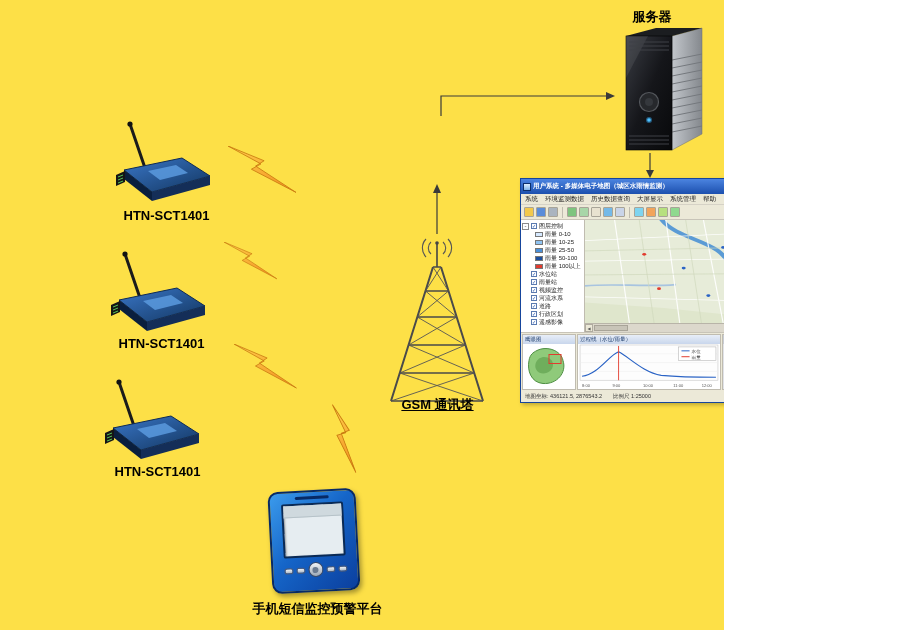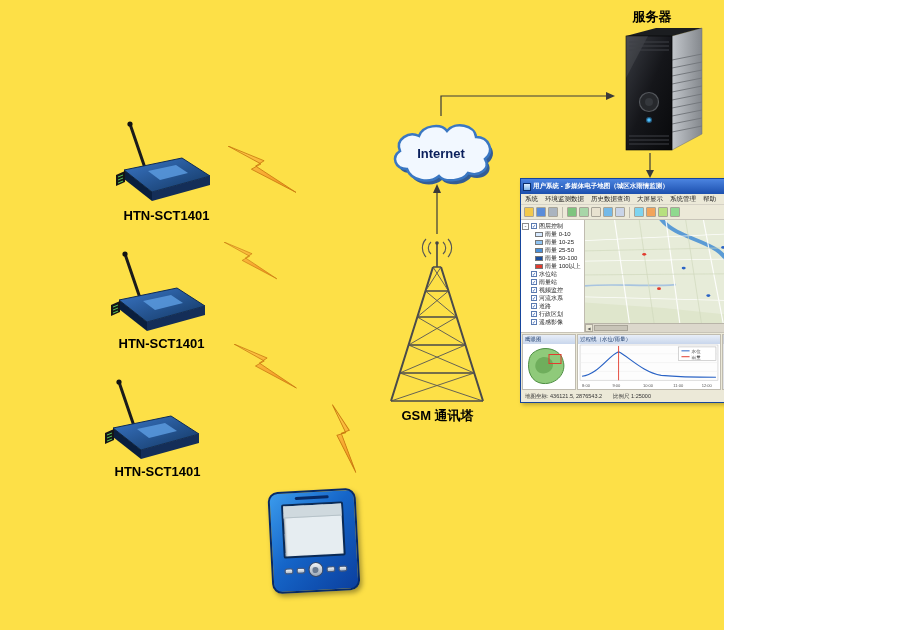--- a/index.html
+++ b/index.html
@@ -140,39 +140,32 @@
       <polygon points="14,10 36,10 14,52" fill="#ffffff" opacity="0.08"></polygon>
       <path d="M17,16 L57,16 M17,20 L57,20 M17,24 L57,24" stroke="#3e4147" stroke-width="1"></path>
       <circle cx="37" cy="76" r="9.5" fill="#26282c" stroke="#54575c" stroke-width="1.2"></circle>
       <circle cx="37" cy="76" r="4" fill="#35383d"></circle>
       <circle cx="37" cy="94" r="3" fill="#3bb3ff" opacity="0.45"></circle>
       <circle cx="37" cy="94" r="1.8" fill="#4ec2ff"></circle>
       <path d="M17,110 L57,110 M17,114 L57,114 M17,118 L57,118" stroke="#3e4147" stroke-width="1"></path>
     </svg>
   </div>
 
-  <div class="abs" style="left:383px;top:113px;">
-    <svg width="115" height="72" viewBox="0 0 115 72">
-      <path d="M24,56 C12,56 8,44 17,38 C12,26 26,18 36,23 C40,12 58,10 64,18 C72,8 92,12 93,24 C106,24 112,38 102,46 C108,56 96,64 85,60 C80,68 62,70 56,63 C47,71 28,68 24,56 Z" transform="translate(3,4)" fill="#1d4f9e" opacity="0.9"></path>
-      <path d="M24,56 C12,56 8,44 17,38 C12,26 26,18 36,23 C40,12 58,10 64,18 C72,8 92,12 93,24 C106,24 112,38 102,46 C108,56 96,64 85,60 C80,68 62,70 56,63 C47,71 28,68 24,56 Z" fill="#f2f8ff" stroke="#3a77c2" stroke-width="2.5"></path>
-      <text x="58" y="45" text-anchor="middle" font-size="13" font-weight="bold" fill="#0a1f5c">Internet</text>
-    </svg>
-  </div>
 
   <div class="abs" style="left:385px;top:233px;">
     <svg width="105" height="172" viewBox="0 0 105 172">
       <circle cx="52" cy="10" r="1.8" fill="#444"></circle>
       <line x1="52" y1="11" x2="52" y2="34" stroke="#444" stroke-width="1.6"></line>
       <path d="M41,6 A13,13 0 0 0 41,24 M46,9 A8,8 0 0 0 46,21 M63,6 A13,13 0 0 1 63,24 M58,9 A8,8 0 0 1 58,21" fill="none" stroke="#555" stroke-width="1.1"></path>
       <path d="M48,34 L6,168 M56,34 L98,168" stroke="#4a4a4a" stroke-width="2" fill="none"></path>
       <path d="M48,34 L56,34 M40.5,58 L63.5,58 M32.3,84 L71.7,84 M23.6,112 L80.4,112 M14.8,140 L89.2,140 M6,168 L98,168" stroke="#4a4a4a" stroke-width="1.4" fill="none"></path>
       <path d="M48,34 L63.5,58 M56,34 L40.5,58 M40.5,58 L71.7,84 M63.5,58 L32.3,84 M32.3,84 L80.4,112 M71.7,84 L23.6,112 M23.6,112 L89.2,140 M80.4,112 L14.8,140 M14.8,140 L98,168 M89.2,140 L6,168" stroke="#555" stroke-width="0.9" fill="none"></path>
     </svg>
   </div>
-  <div class="label" style="left:365px;top:407px;width:145px;">GSM 通讯塔</div>
+  <div class="label" style="left:365px;top:396px;width:145px;text-decoration:underline;">GSM 通讯塔</div>
 
   <div class="abs" style="left:112px;top:118px;">
     <svg width="110" height="95" viewBox="0 0 110 95">
       <line x1="33" y1="50" x2="18" y2="6" stroke="#1b1b1b" stroke-width="3" stroke-linecap="round"></line>
       <circle cx="18" cy="6" r="2.6" fill="#111"></circle>
       <polygon points="12,52 70,40 98,58 40,74" fill="url(#gDevTop)" stroke="#0d2a55" stroke-width="1"></polygon>
       <polygon points="40,74 98,58 98,67 40,83" fill="#142e58"></polygon>
       <polygon points="12,52 40,74 40,83 12,61" fill="#0a1f3e"></polygon>
       <polygon points="36,53 64,47 76,55 48,62" fill="#5a9ade" opacity="0.85"></polygon>
       <polygon points="4,57 13,53 13,64 4,68" fill="#151515"></polygon>
@@ -433,14 +426,15 @@
       </div>
       <div class="pda-btnrow">
         <span class="pbtn"></span>
         <span class="pbtn"></span>
         <span class="pdpad"></span>
         <span class="pbtn"></span>
         <span class="pbtn"></span>
       </div>
     </div>
   </div>
+  <div class="label" style="left:210px;top:600px;width:215px;">手机短信监控预警平台</div>
 
 </div>
 
 </body></html>

